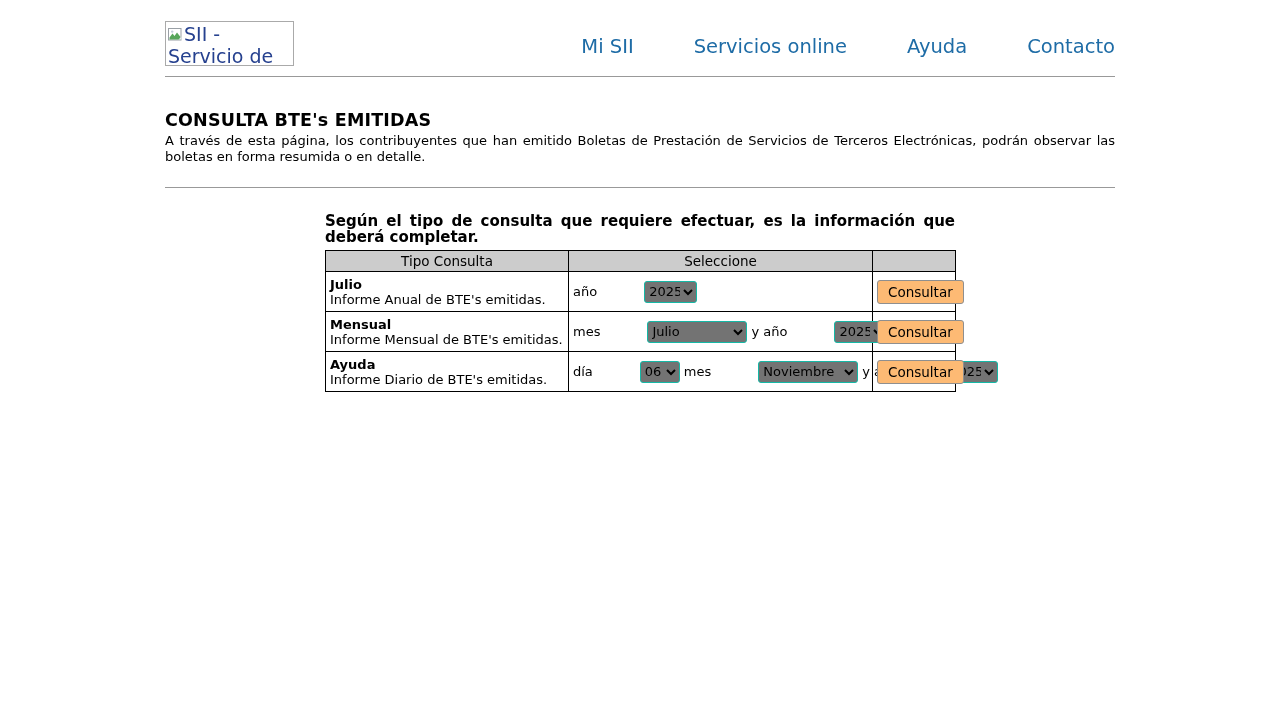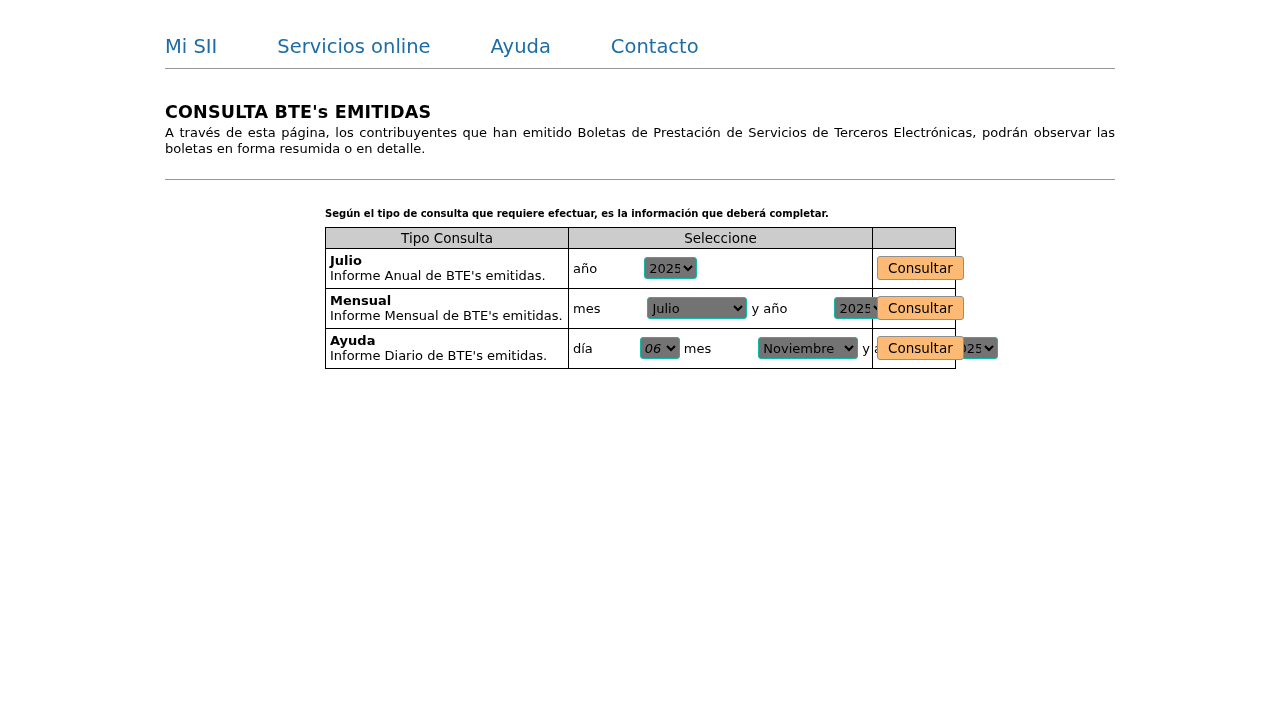--- a/index.html
+++ b/index.html
@@ -80,21 +80,21 @@
   }
   hr {
     border: none;
     border-top: 1px solid #999;
     margin: 23px 0 0 0;
   }
 
   
   .consulta { width: 630px; margin: 26px auto 0 auto; }
   .intro {
-    font-size: 10px;
+    font-size: 15px;
     font-weight: bold;
     text-align: justify;
     line-height: 15.5px;
     margin: 0 0 5px 0;
   }
   table.consulta-table {
     width: 100%;
     border-collapse: collapse;
     font-size: 13px;
     table-layout: fixed;
@@ -118,41 +118,49 @@
   td.sel .lbl2 { margin-left: 4px; }
   select {
     font-size: 13px;
     font-family: inherit;
     background: #737373;
     border: 1px solid #14b8a6;
     border-radius: 3px;
     height: 22px;
     margin-left: 44px;
   }
-  .w-dia { width: 40px; font-style: italic; }
+  .w-dia { width: 40px; }
   .w-mes { width: 100px; }
   .w-anio { width: 53px; }
   td.btn { text-align: center; }
   button.consultar {
     font-size: 13.5px;
     font-family: inherit;
     background: #fdba74;
     border: 1px solid #8f8f8f;
     border-radius: 3px;
     padding: 3px 10px;
     cursor: pointer;
   }
 </style>
 </head>
 <body>
 
 <div class="container">
 
 
   <div class="header">
+    <div class="logo-box">
+      <svg width="15" height="14" viewBox="0 0 15 14">
+        <rect x="0.5" y="0.5" width="12.5" height="11.5" fill="#ffffff" stroke="#9aa0a6"></rect>
+        <path d="M1.5 9.5 L4.5 5.5 L6.5 8 L9 4.5 L12.5 9 L12.5 11.5 L1.5 11.5 Z" fill="#57a65a"></path>
+        <circle cx="4.2" cy="3.6" r="1.2" fill="#c2cdd8"></circle>
+        <path d="M10.5 11.5 L13.5 8.5 L13.5 11.5 Z" fill="#e8eaed"></path>
+      </svg><span>SII - Servicio de</span>
+    </div>
     <nav>
       <a>Mi SII</a>
       <a>Servicios online</a>
       <a>Ayuda</a>
       <a>Contacto</a>
     </nav>
   </div>
 
   <div>
     <h1>CONSULTA BTE's EMITIDAS</h1>

